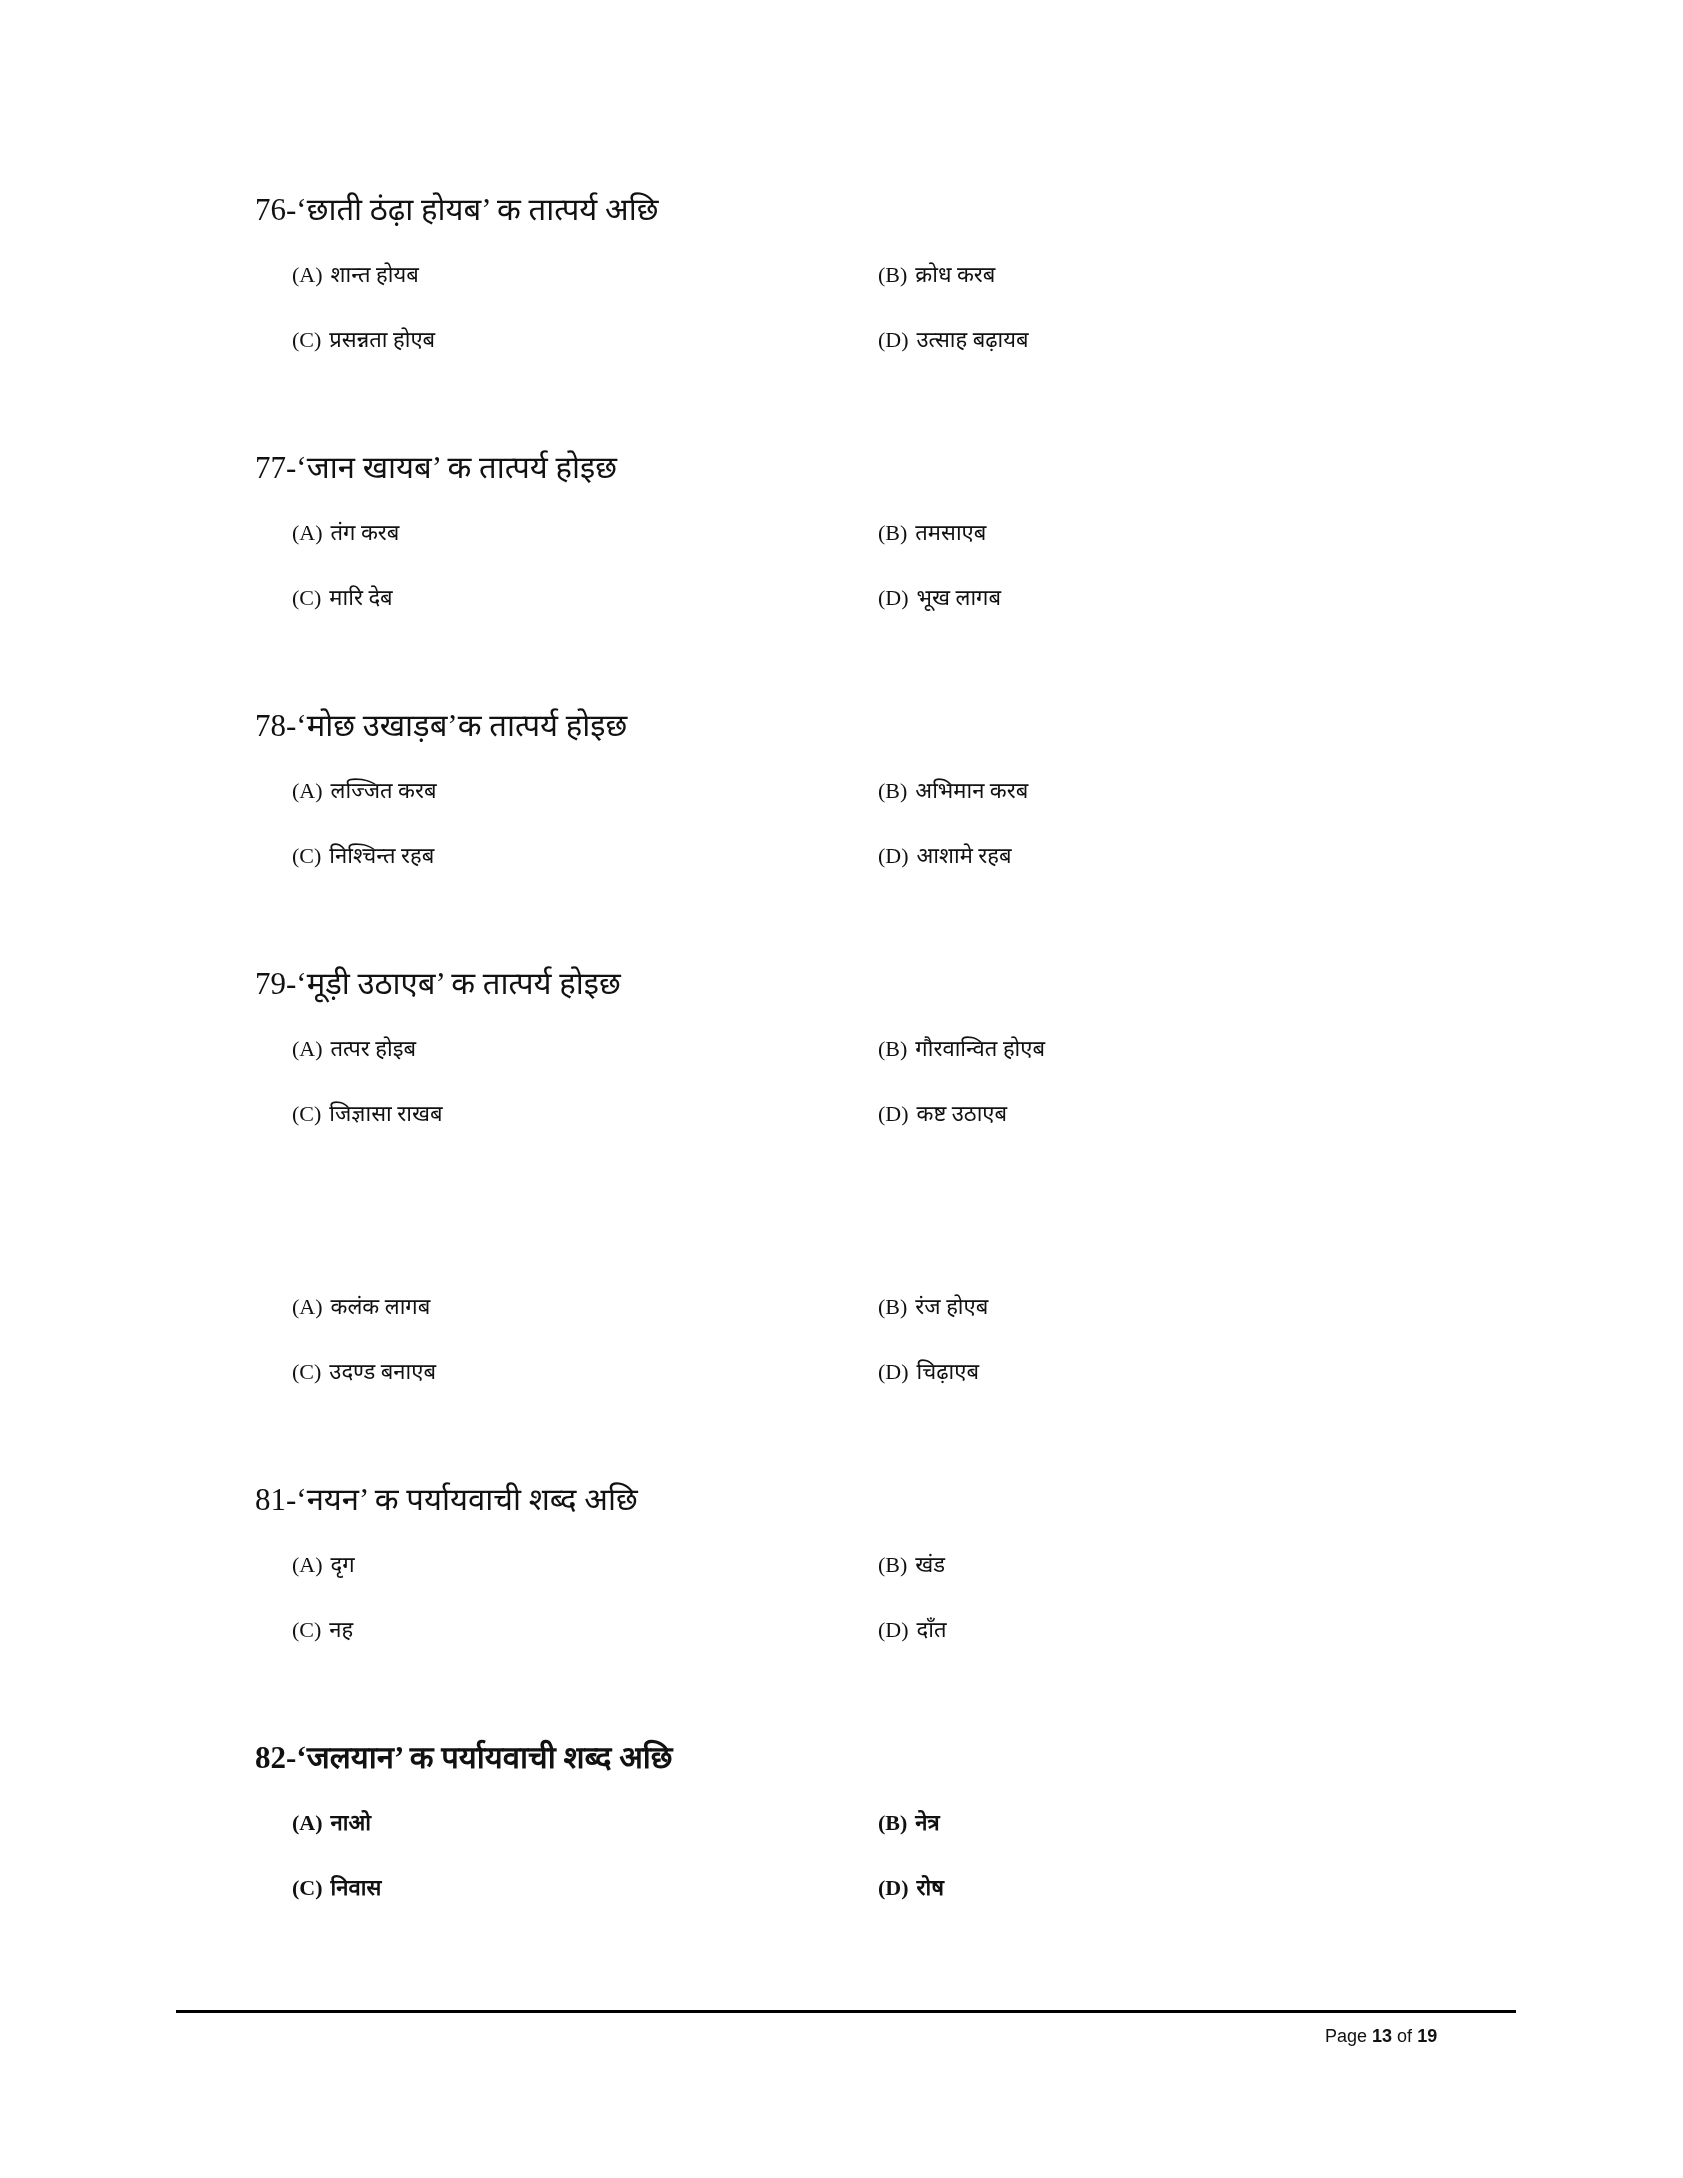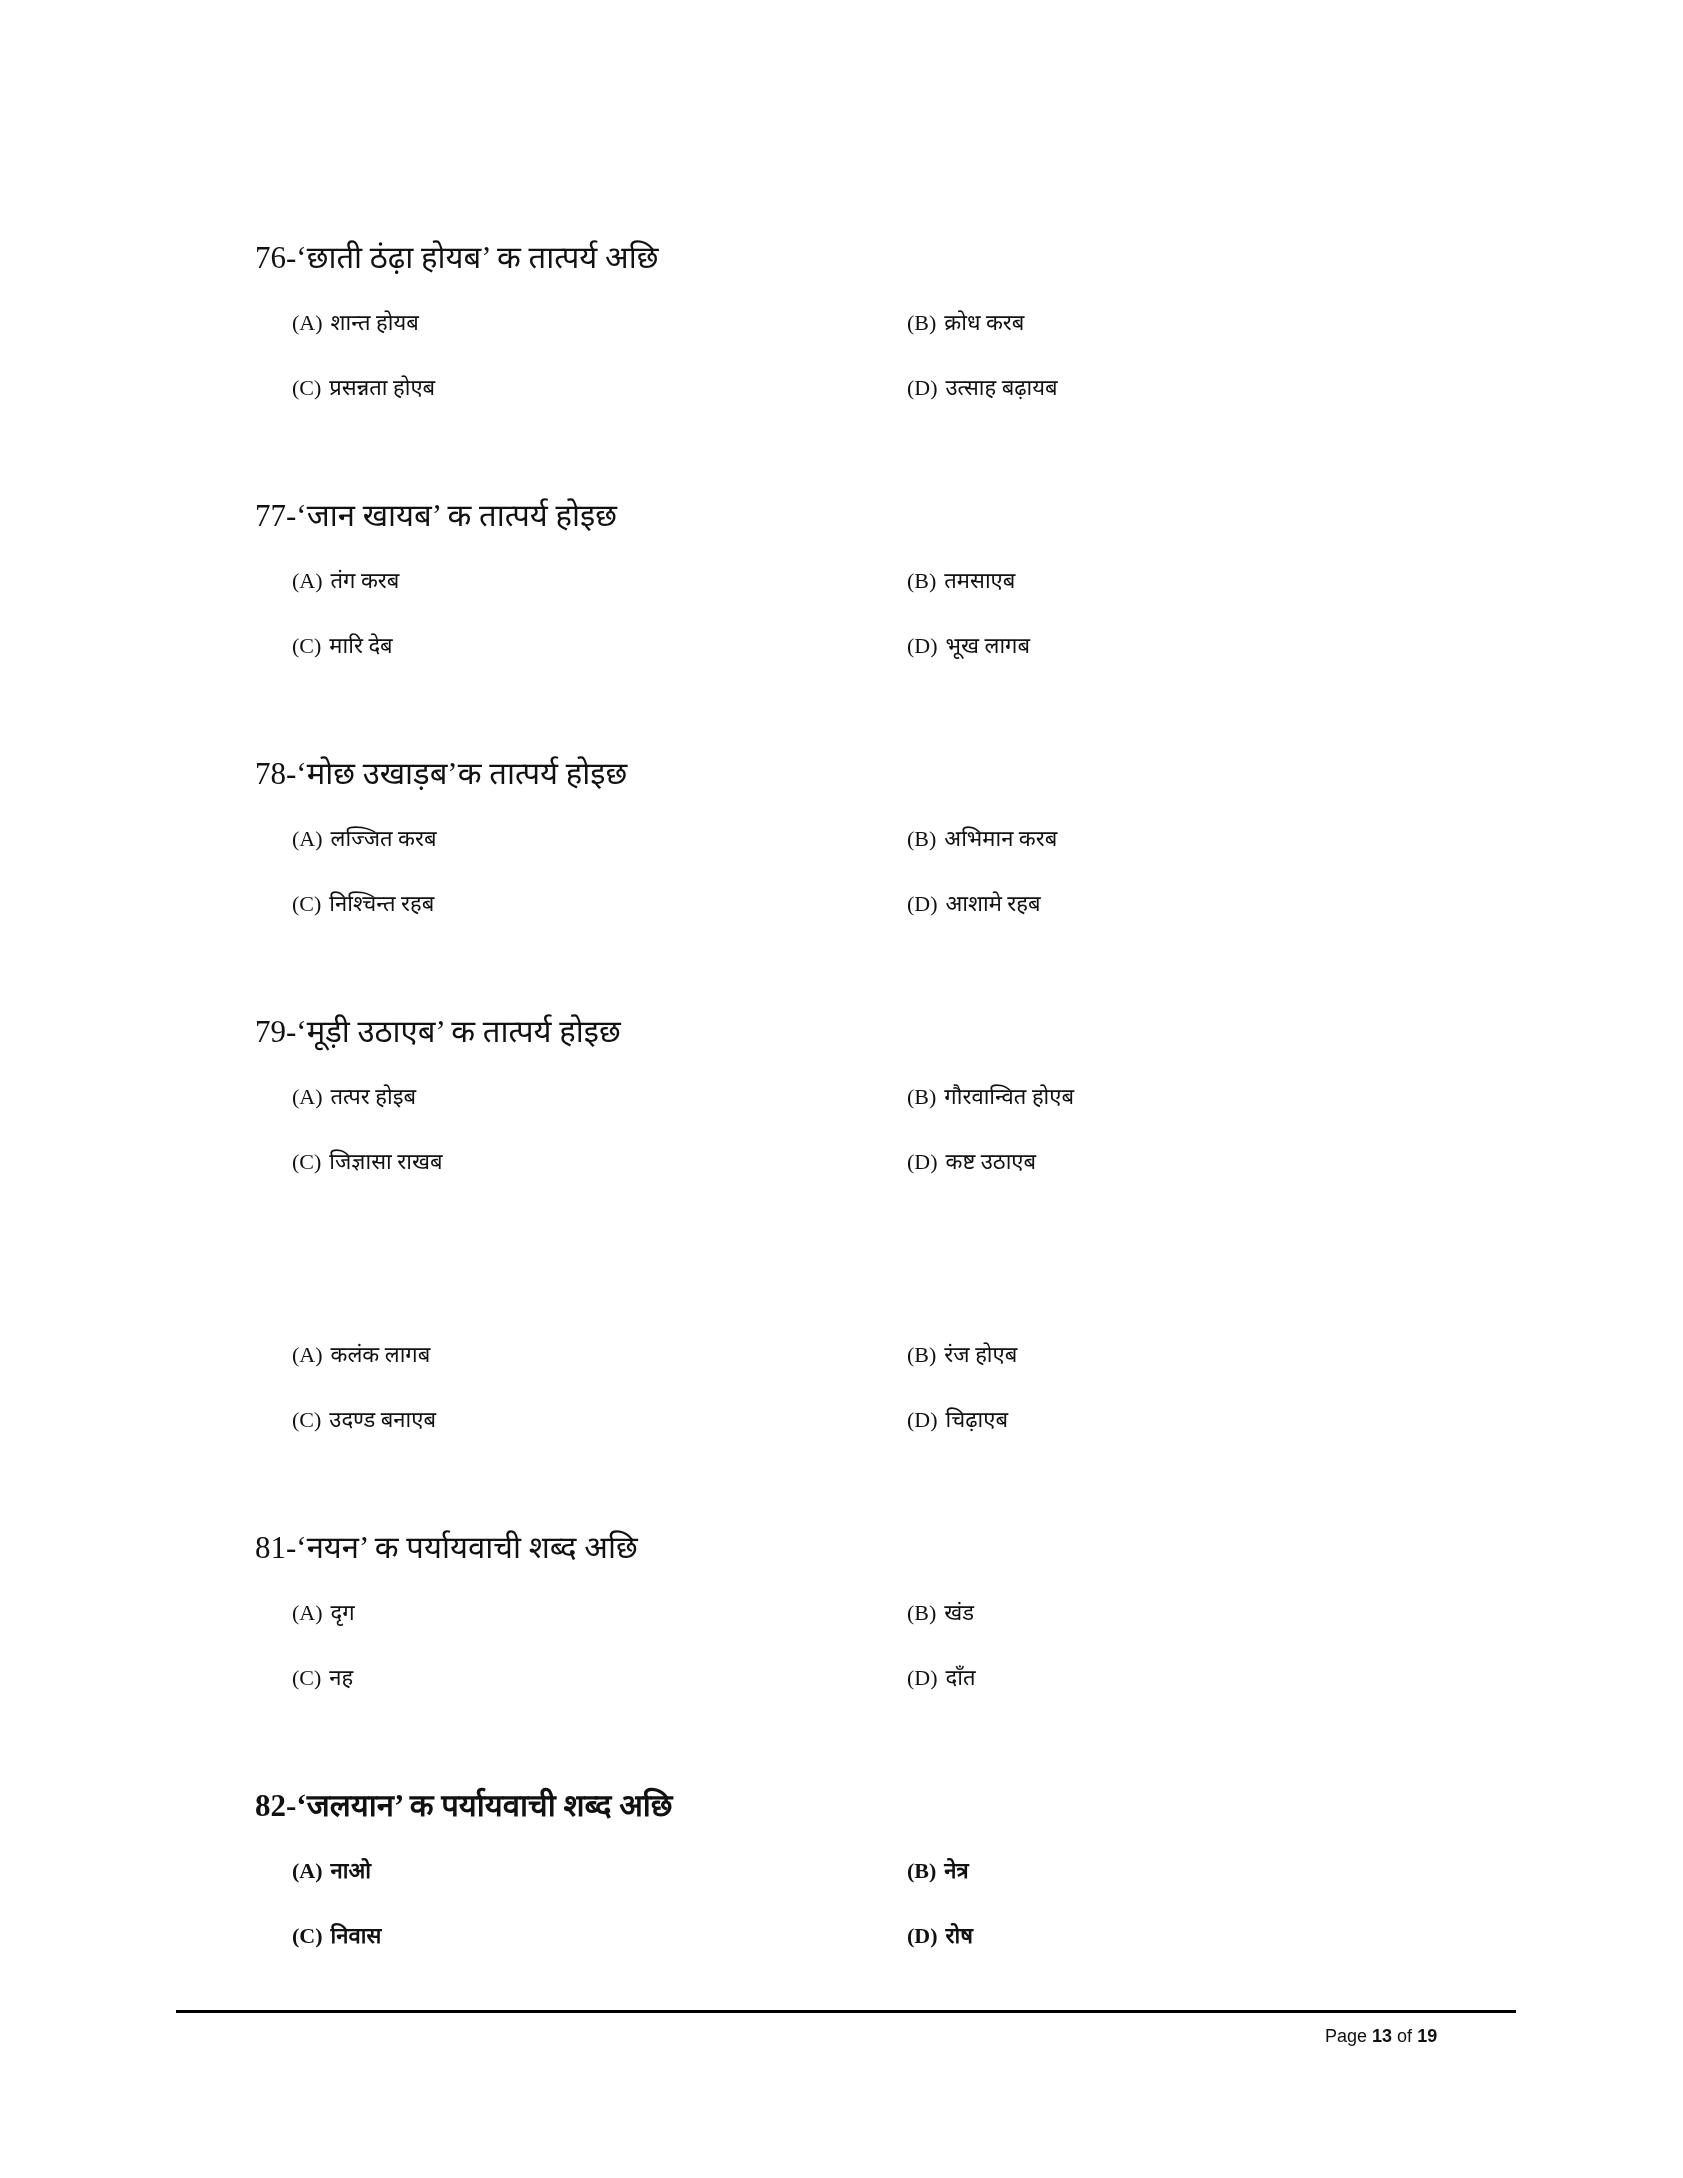--- a/index.html
+++ b/index.html
@@ -1,23 +1,23 @@
 <!DOCTYPE html>
 <html><head>
 <meta charset="utf-8">
 <style>
   html, body { margin: 0; padding: 0; background: #ffffff; }
   body { width: 1683px; height: 2178px; position: relative; overflow: hidden;
          font-family: "Liberation Serif", "DejaVu Serif", serif; color: #111; }
-  .question { position: absolute; left: 255px; width: 1287px; height: 198px; margin-top: 48px; }
+  .question { position: absolute; left: 255px; width: 1287px; height: 198px; }
   .q-text { position: absolute; left: 0; top: 0; font-size: 31px; line-height: 40px; white-space: nowrap; }
   .opt { position: absolute; font-size: 22px; line-height: 40px; white-space: nowrap; }
   .opt .key { margin-right: 8px; }
   .opt.a, .opt.c { left: 37px; }
-  .opt.b, .opt.d { left: 652px; text-align: center; }
+  .opt.b, .opt.d { left: 623px; text-align: center; }
   .opt.a, .opt.b { top: 65px; }
   .opt.c, .opt.d { top: 130px; }
   .rule { position: absolute; left: 176px; top: 2010px; width: 1340px; height: 3px; background: #000; }
   .footer { position: absolute; left: 1325px; top: 2020px; font-family: "Liberation Sans", "DejaVu Sans", sans-serif;
             font-size: 18px; line-height: 32px; white-space: nowrap; }
   .footer b { font-weight: bold; }
 </style>
 </head>
 <body>
 

